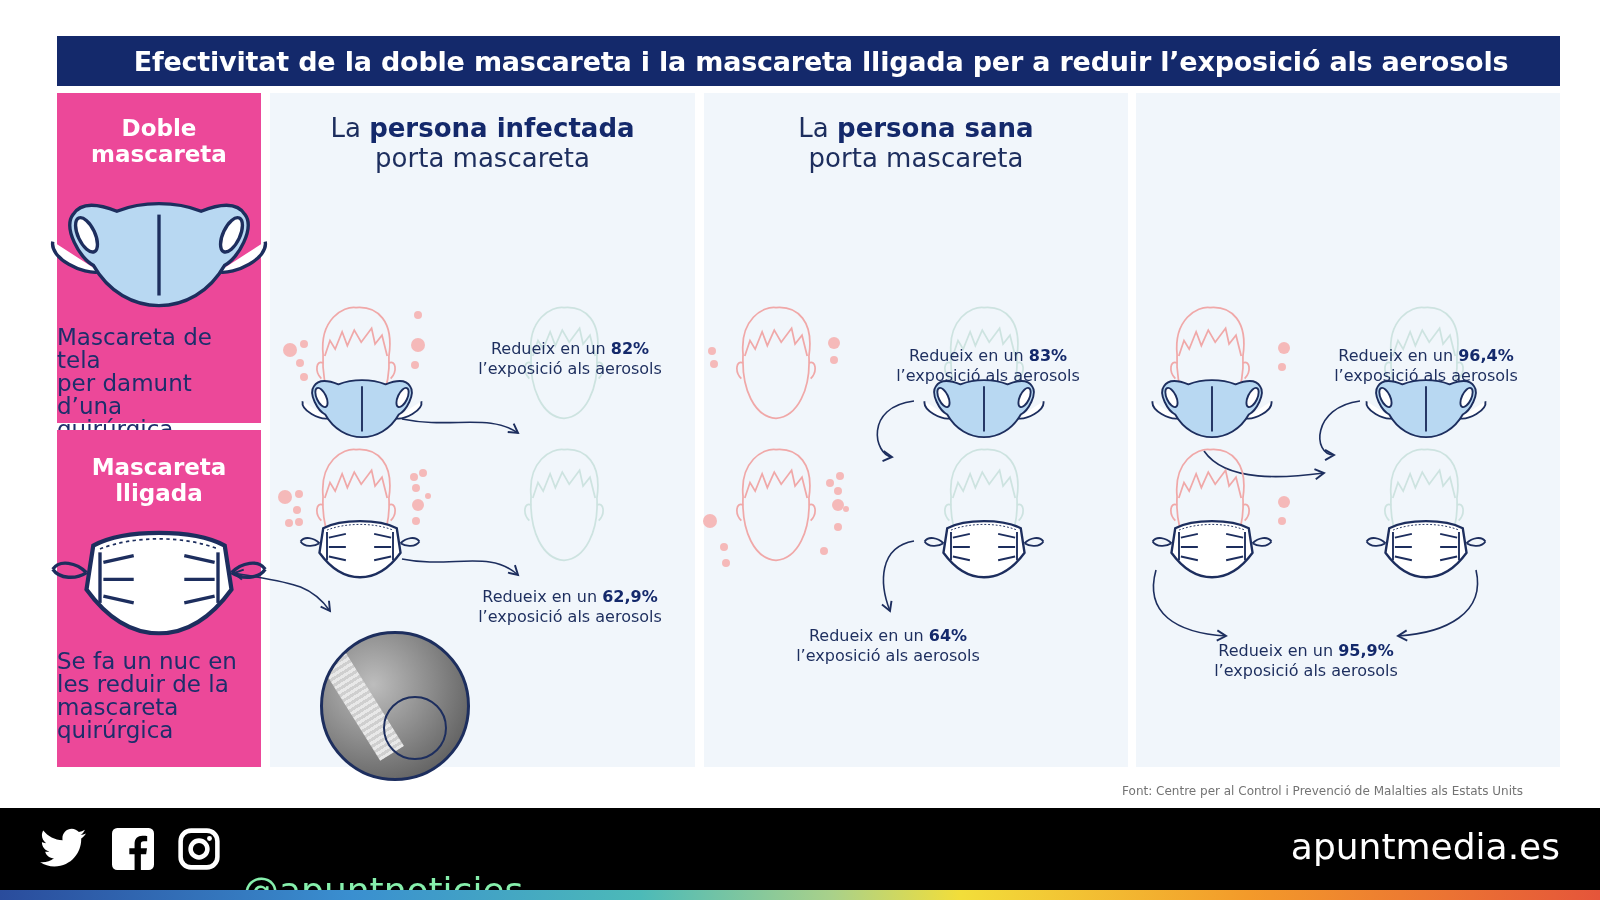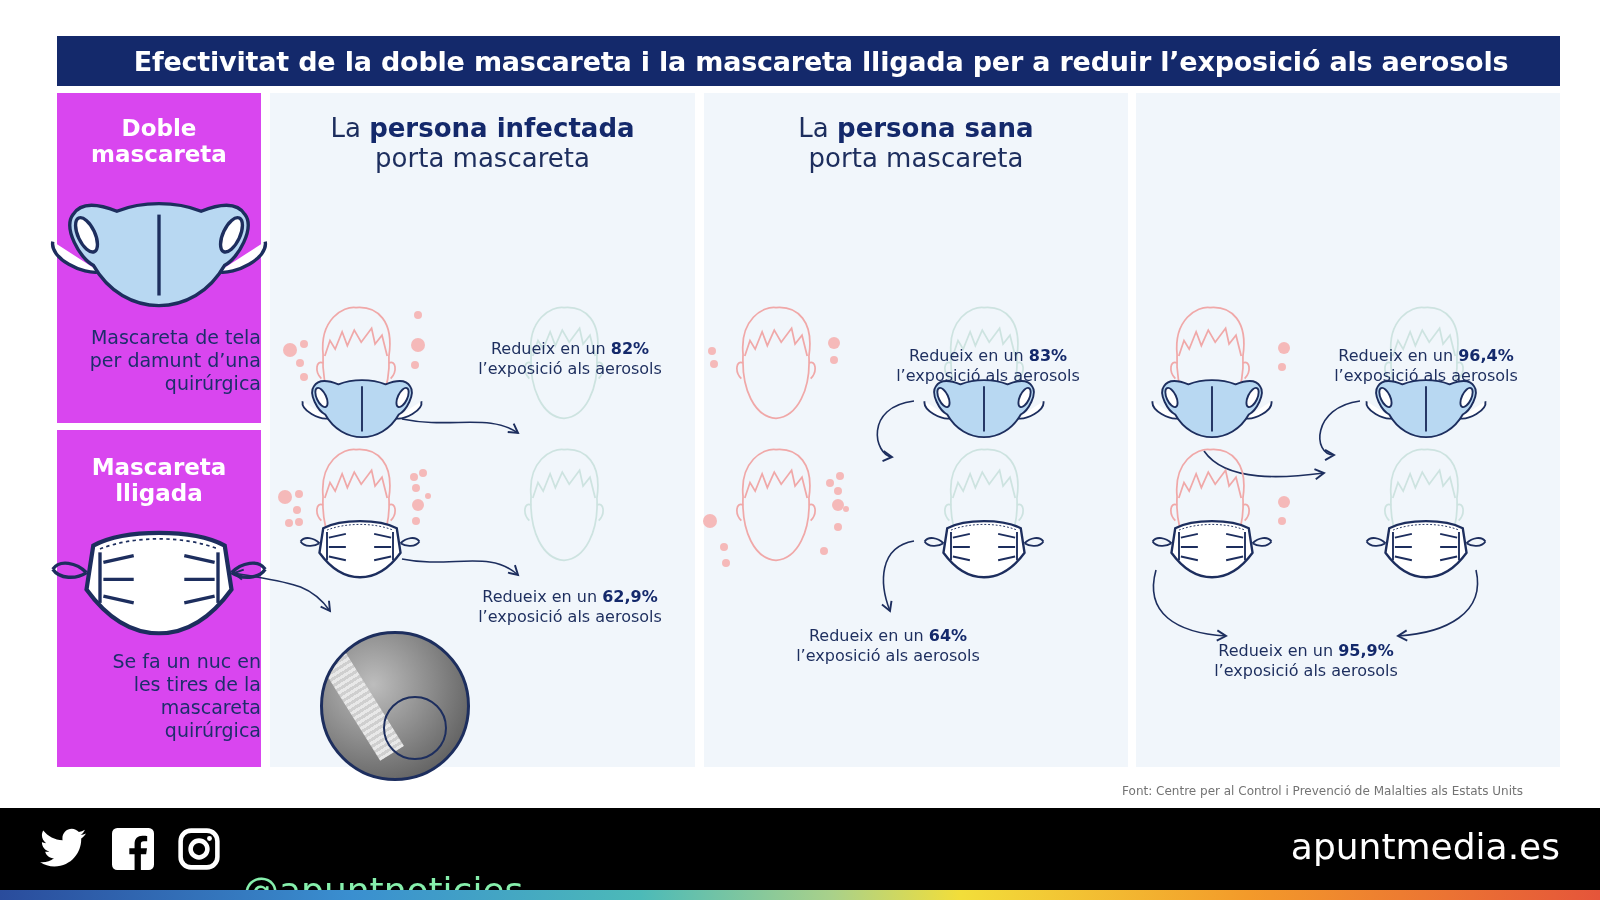--- a/index.html
+++ b/index.html
@@ -8,31 +8,31 @@
 
   .title-bar {
     position: absolute; left: 57px; top: 36px; width: 1503px; height: 50px;
     background: #14296b; color: #ffffff;
     display: flex; align-items: center; justify-content: center;
     font-weight: bold; font-size: 27px; letter-spacing: -0.2px; padding-left: 25px;
   }
 
   .side-box {
     position: absolute; left: 57px; width: 204px;
-    background: #d946ef;
+    background: #ec4899;
   }
   .side-box.top { top: 93px; height: 330px; }
   .side-box.bottom { top: 430px; height: 337px; }
   .side-title {
     position: absolute; left: 0; right: 0; text-align: center;
     color: #ffffff; font-weight: bold; font-size: 23px; line-height: 26px;
   }
   .side-desc {
-    position: absolute; left: 8px; right: 0; text-align: right;
-    color: #1d2e6b; font-size: 19px; line-height: 23px;
+    position: absolute; left: 0; right: 0; text-align: left;
+    color: #1d2e6b; font-size: 23px; line-height: 23px;
   }
 
   .panel {
     position: absolute; top: 93px; height: 674px; background: #f1f6fb;
   }
   .panel.p1 { left: 270px; width: 425px; }
   .panel.p2 { left: 704px; width: 424px; }
   .panel.p3 { left: 1136px; width: 424px; }
 
   .panel-head {
@@ -125,21 +125,21 @@
 <div class="side-box bottom">
   <div class="side-title" style="top:24px">
     <div>Mascareta</div>
     <div>lligada</div>
   </div>
   <svg class="art" style="left:-14px; top:92px" width="232" height="118">
       <use href="#surgical-mask" width="232" height="118"></use>
     </svg>
   <div class="side-desc" style="top:220px">
     <div>Se fa un nuc en</div>
-    <div>les tires de la</div>
+    <div>les reduir de la</div>
     <div>mascareta</div>
     <div>quirúrgica</div>
   </div>
 </div>
 
 <div class="panel p1">
   <div class="panel-head">
     <div><span>La </span><b>persona infectada</b><span></span></div>
     <div>porta mascareta</div>
   </div>

